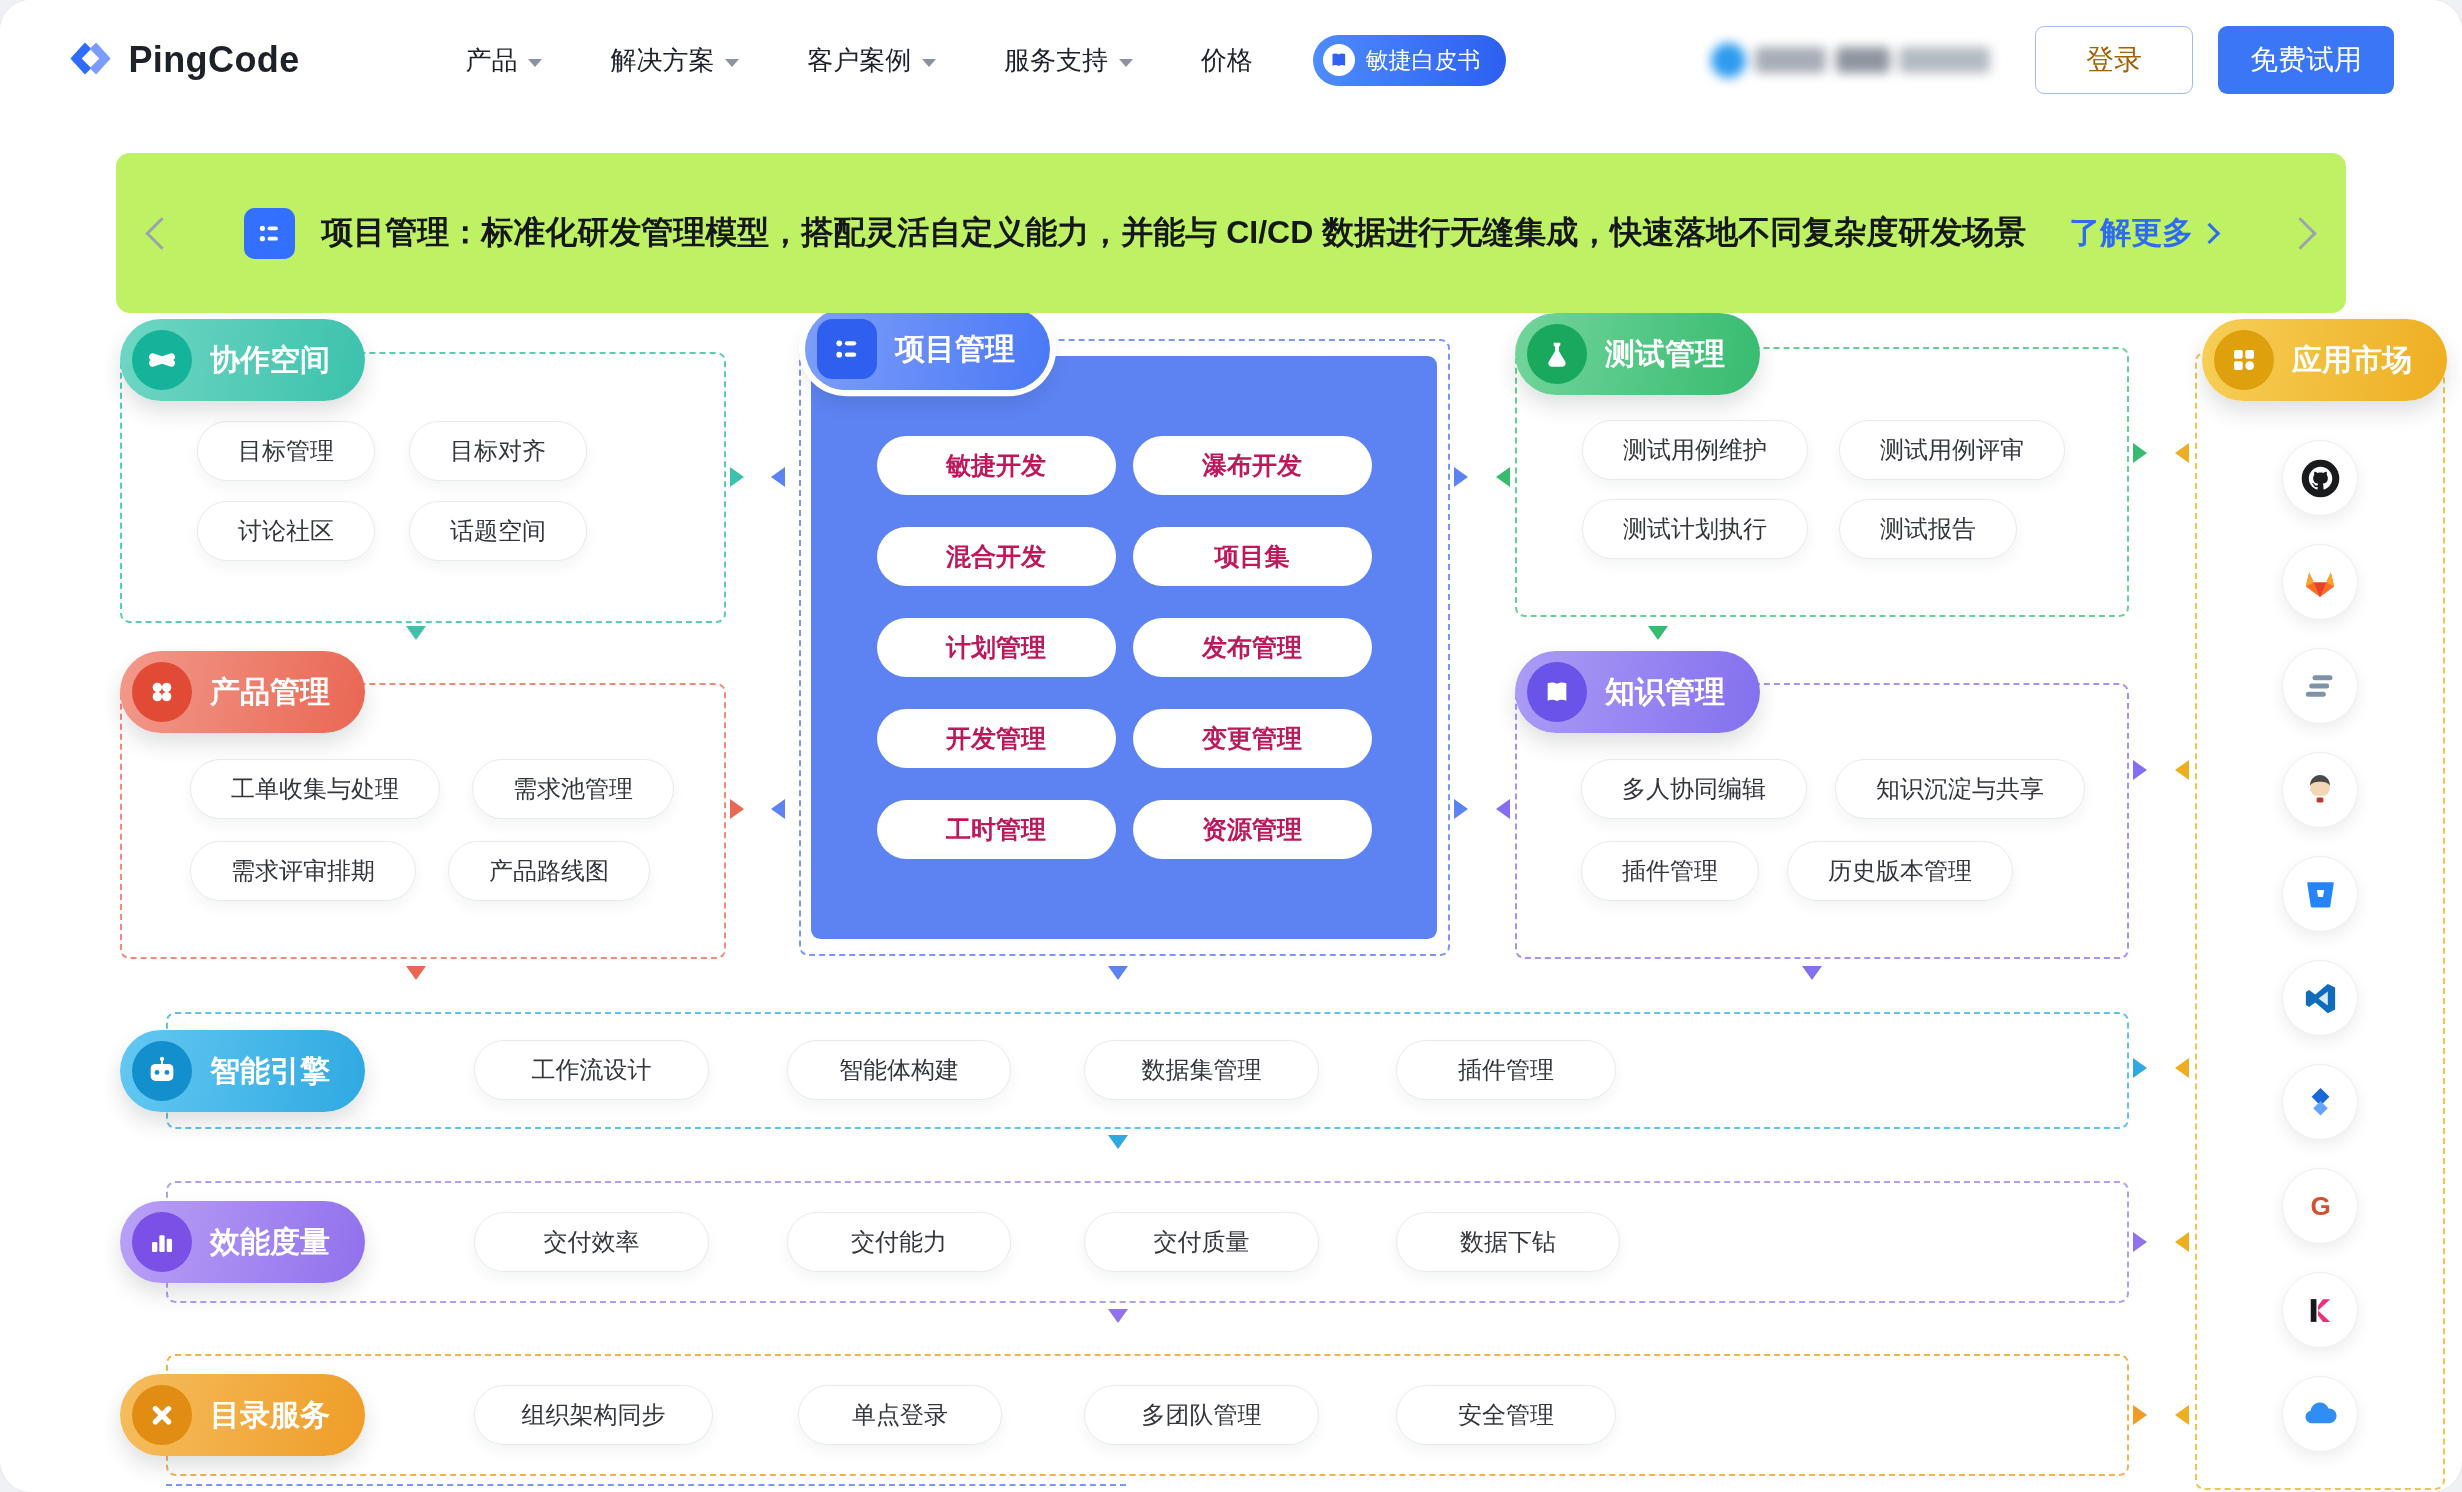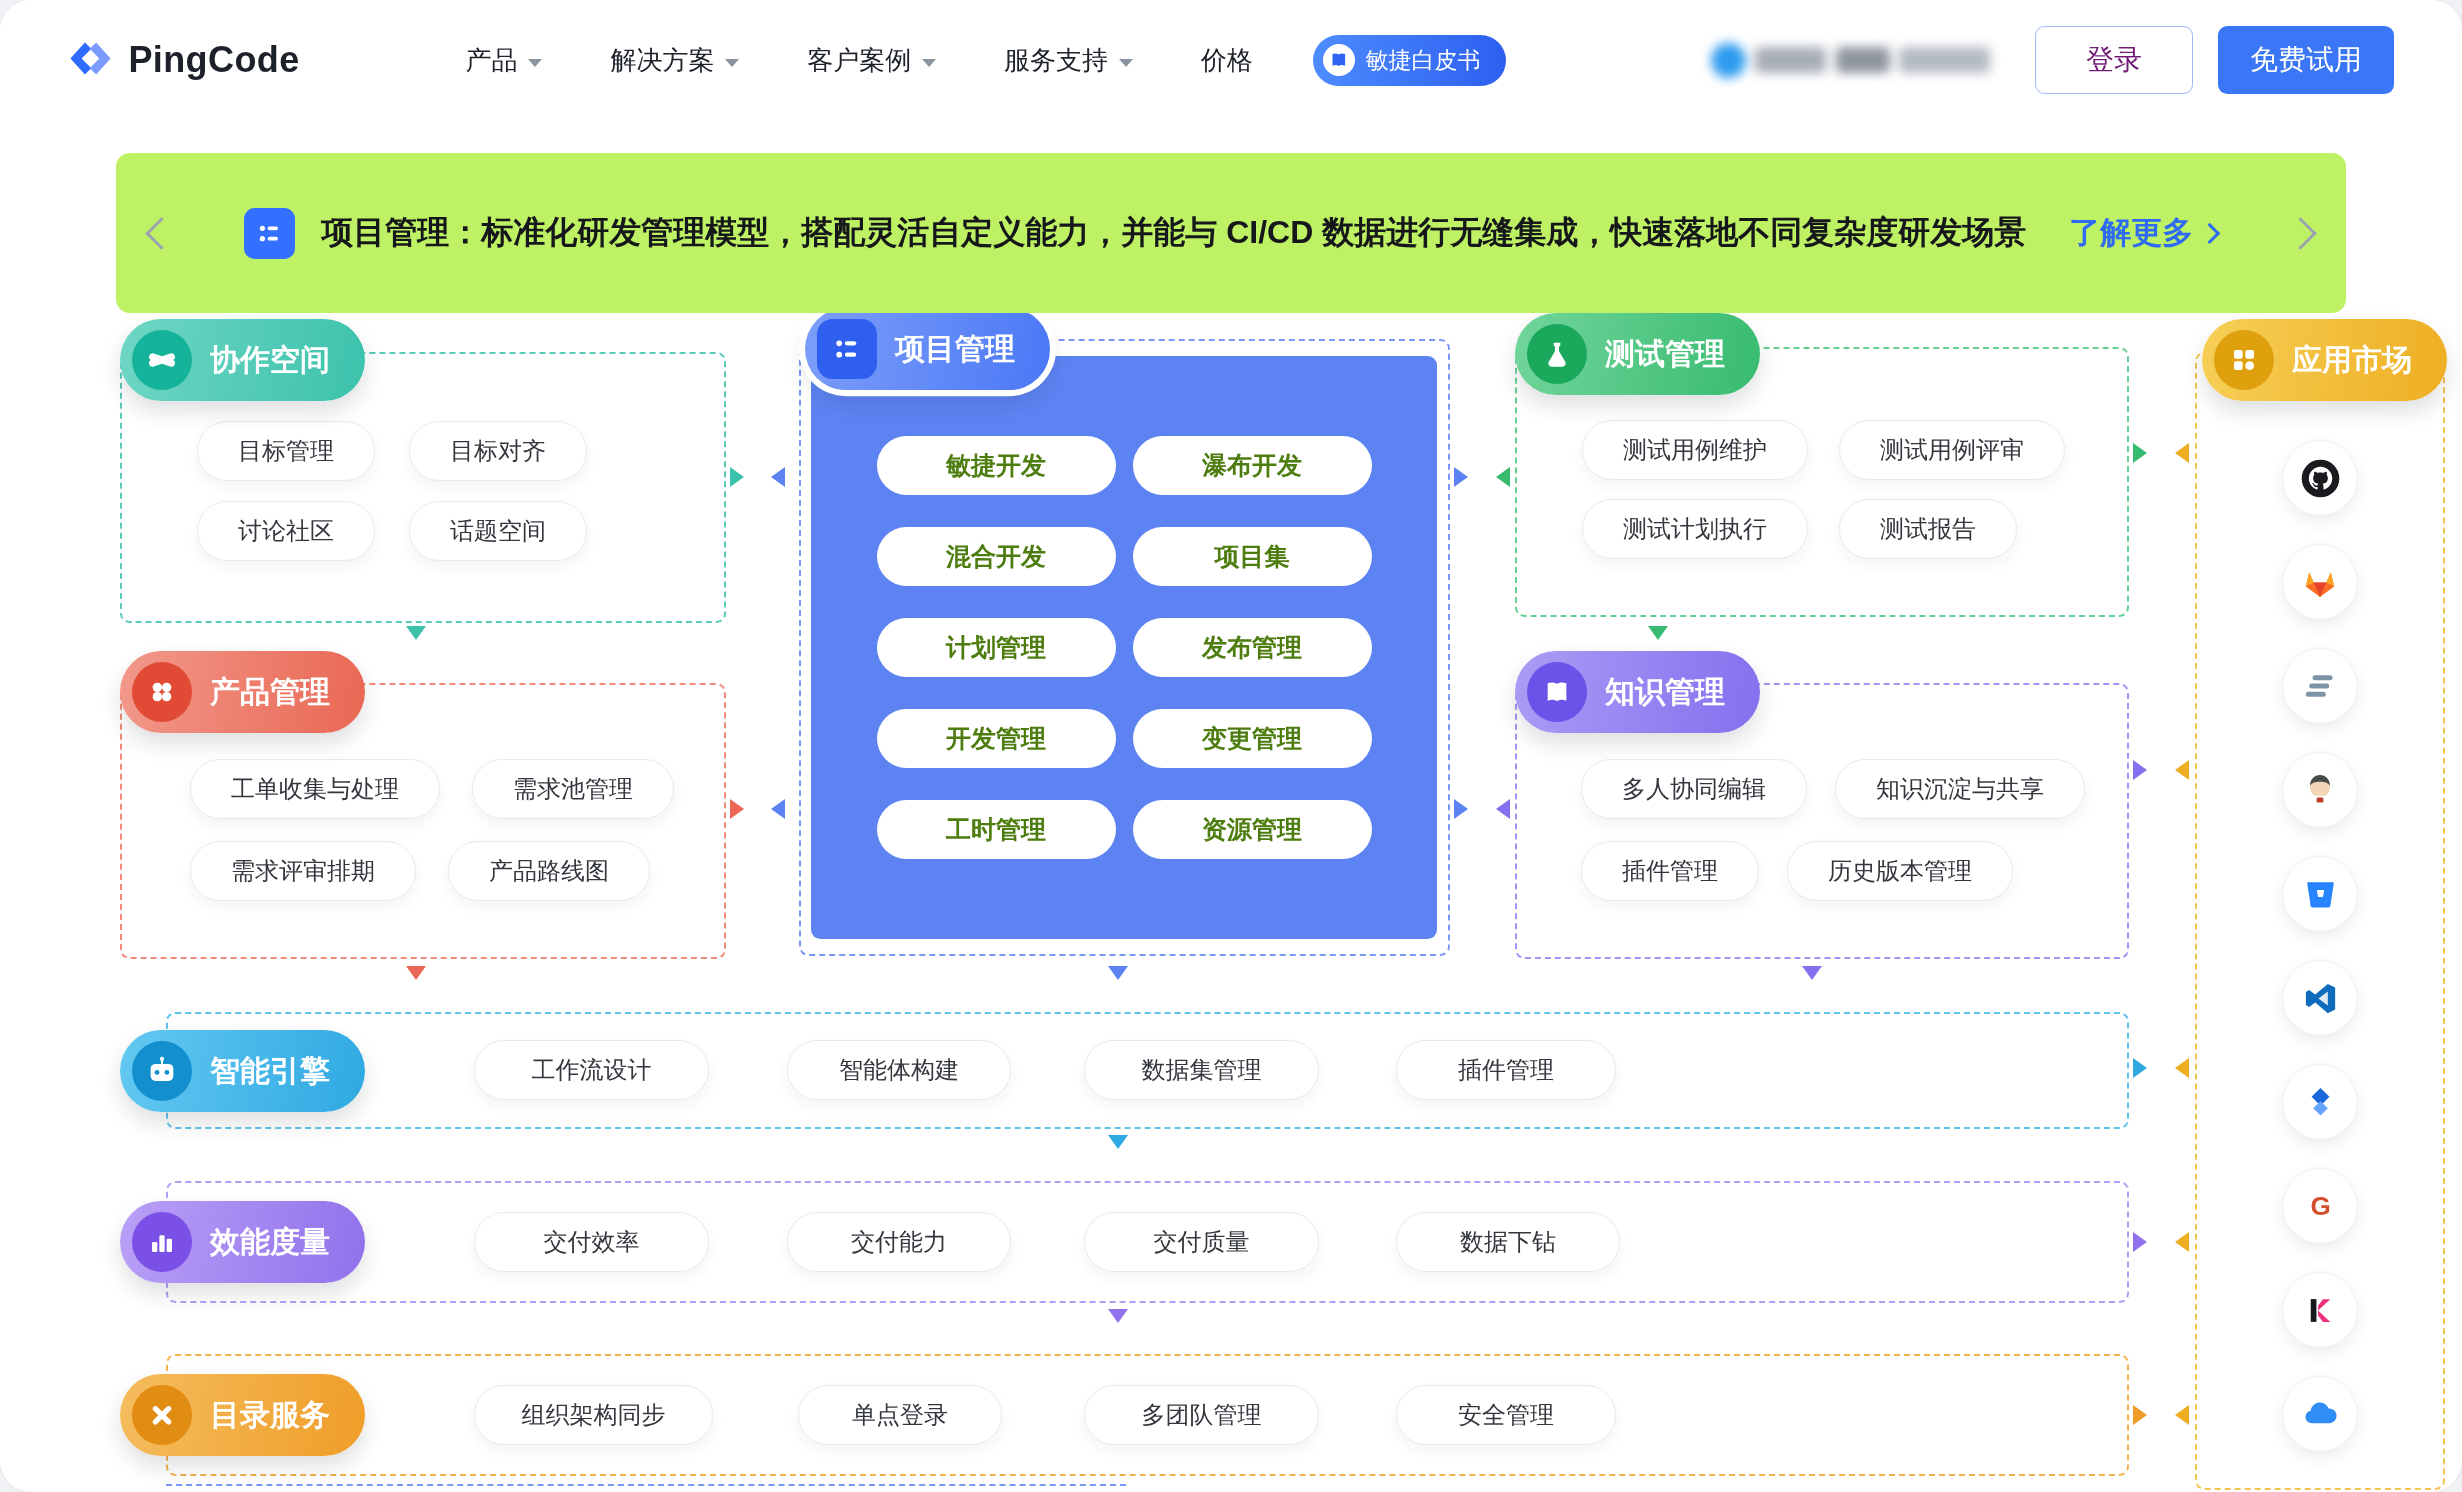--- a/index.html
+++ b/index.html
@@ -10,42 +10,42 @@
   .logo-text{font-size:36px;font-weight:700;color:#1d2129;letter-spacing:0.4px;}
   .nav{display:flex;align-items:center;gap:68px;margin-left:166px;}
   .nav-item{display:flex;align-items:center;gap:10.8px;font-size:26px;color:#1d2129;cursor:pointer;white-space:nowrap;}
   .caret{width:0;height:0;border-left:7px solid transparent;border-right:7px solid transparent;border-top:8.5px solid #8a93a0;margin-top:6.2px;}
   .badge{margin-left:60px;height:51px;border-radius:25.4px;background:linear-gradient(90deg,#4e8cff,#2c5ff0);color:#fff;display:flex;align-items:center;gap:10.8px;padding:0 25px 0 10px;font-size:23px;cursor:pointer;white-space:nowrap;}
   .badge-icon{width:32px;height:32px;border-radius:50%;background:#fff;display:flex;align-items:center;justify-content:center;}
   .hspacer{flex:1;}
   .phone{display:flex;align-items:center;gap:9.3px;filter:blur(5.4px);}
   .phone-circle{width:35px;height:35px;border-radius:50%;background:#2e9bef;}
   .phone-block{height:26px;border-radius:4.6px;}
-  .btn-login{margin-left:45px;min-width:158px;height:68px;border-radius:9.3px;border:1.5px solid #9db9f8;color:#701a75;font-size:28px;display:flex;align-items:center;justify-content:center;background:#fff;cursor:pointer;box-sizing:border-box;}
+  .btn-login{margin-left:45px;min-width:158px;height:68px;border-radius:9.3px;border:1.5px solid #9db9f8;color:#a16207;font-size:28px;display:flex;align-items:center;justify-content:center;background:#fff;cursor:pointer;box-sizing:border-box;}
   .btn-trial{margin-left:25px;min-width:176px;height:68px;border-radius:9.3px;background:#3b76f6;color:#fff;font-size:28px;display:flex;align-items:center;justify-content:center;cursor:pointer;}
   
   .banner{position:absolute;top:153px;left:116px;right:116px;height:160px;background:#bef264;border-radius:14px;display:flex;align-items:center;padding:0 34px;box-sizing:border-box;z-index:10;}
   .chev{width:20px;height:20px;border-left:3.9px solid #9aa3af;border-bottom:3.9px solid #9aa3af;flex:0 0 auto;cursor:pointer;}
   .chev-l{transform:rotate(45deg);}
   .chev-r{transform:rotate(-135deg);}
   .banner-center{flex:1;display:flex;align-items:center;justify-content:center;gap:26px;min-width:0;}
   .banner-icon{width:51px;height:51px;border-radius:10.8px;background:#3370ff;display:flex;align-items:center;justify-content:center;flex:0 0 auto;}
   .banner-text{font-size:32px;font-weight:700;color:#15171a;white-space:nowrap;}
   .banner-more{display:flex;align-items:center;gap:9.3px;margin-left:17px;cursor:pointer;}
   .banner-more-label{font-size:31px;font-weight:700;color:#2e6bf2;white-space:nowrap;}
   .chev-sm{width:12.3px;height:12.3px;border-right:3.9px solid #2e6bf2;border-top:3.9px solid #2e6bf2;transform:rotate(45deg);margin-top:1.5px;}
   
   .dashed{position:absolute;border:2.3px dashed;border-radius:9.3px;background:#fff;box-sizing:border-box;}
   .pill{position:absolute;display:flex;align-items:center;gap:18.5px;height:82px;padding:0 35px 0 11.6px;border-radius:43px;color:#fff;font-size:30px;font-weight:700;z-index:6;box-shadow:0 10.8px 21.6px rgba(29,33,41,.14);white-space:nowrap;cursor:pointer;}
   .pill-icon{width:60px;height:60px;border-radius:50%;display:flex;align-items:center;justify-content:center;flex:0 0 auto;}
   .chip{display:inline-flex;align-items:center;justify-content:center;height:60px;padding:0 40px;border:1.5px solid #e8eaef;border-radius:35px;background:#fff;font-size:24px;color:#33373d;box-shadow:0 6.2px 14px rgba(29,33,41,.05);white-space:nowrap;cursor:pointer;box-sizing:border-box;}
   .chips{position:absolute;display:flex;flex-wrap:wrap;z-index:4;}
   .chip-abs{position:absolute;z-index:4;}
   .project-inner{position:absolute;left:811px;top:356px;width:626px;height:583px;border-radius:9.3px;background:#5d83f2;display:grid;grid-template-columns:239px 239px;gap:32px 17px;justify-content:center;align-content:center;z-index:3;}
-  .chip-blue{height:59px;border-radius:34px;background:#fff;display:flex;align-items:center;justify-content:center;font-size:25px;font-weight:600;color:#4d7c0f;cursor:pointer;}
+  .chip-blue{height:59px;border-radius:34px;background:#fff;display:flex;align-items:center;justify-content:center;font-size:25px;font-weight:600;color:#be185d;cursor:pointer;}
   .market-box{display:flex;flex-direction:column;align-items:center;padding-top:86px;gap:28px;}
   .app-circle{width:74px;height:74px;border-radius:50%;background:#fff;border:0.8px solid #edeff3;box-shadow:0 6.2px 15.4px rgba(29,33,41,.08);display:flex;align-items:center;justify-content:center;flex:0 0 auto;cursor:pointer;}
   .tri{position:absolute;width:0;height:0;z-index:5;}
   .bottom-line{position:absolute;left:166px;top:1484px;width:960px;border-top:2.3px dashed #7b97f6;}
 </style>
 </head>
 <body>
 
 <div class="page">
 

